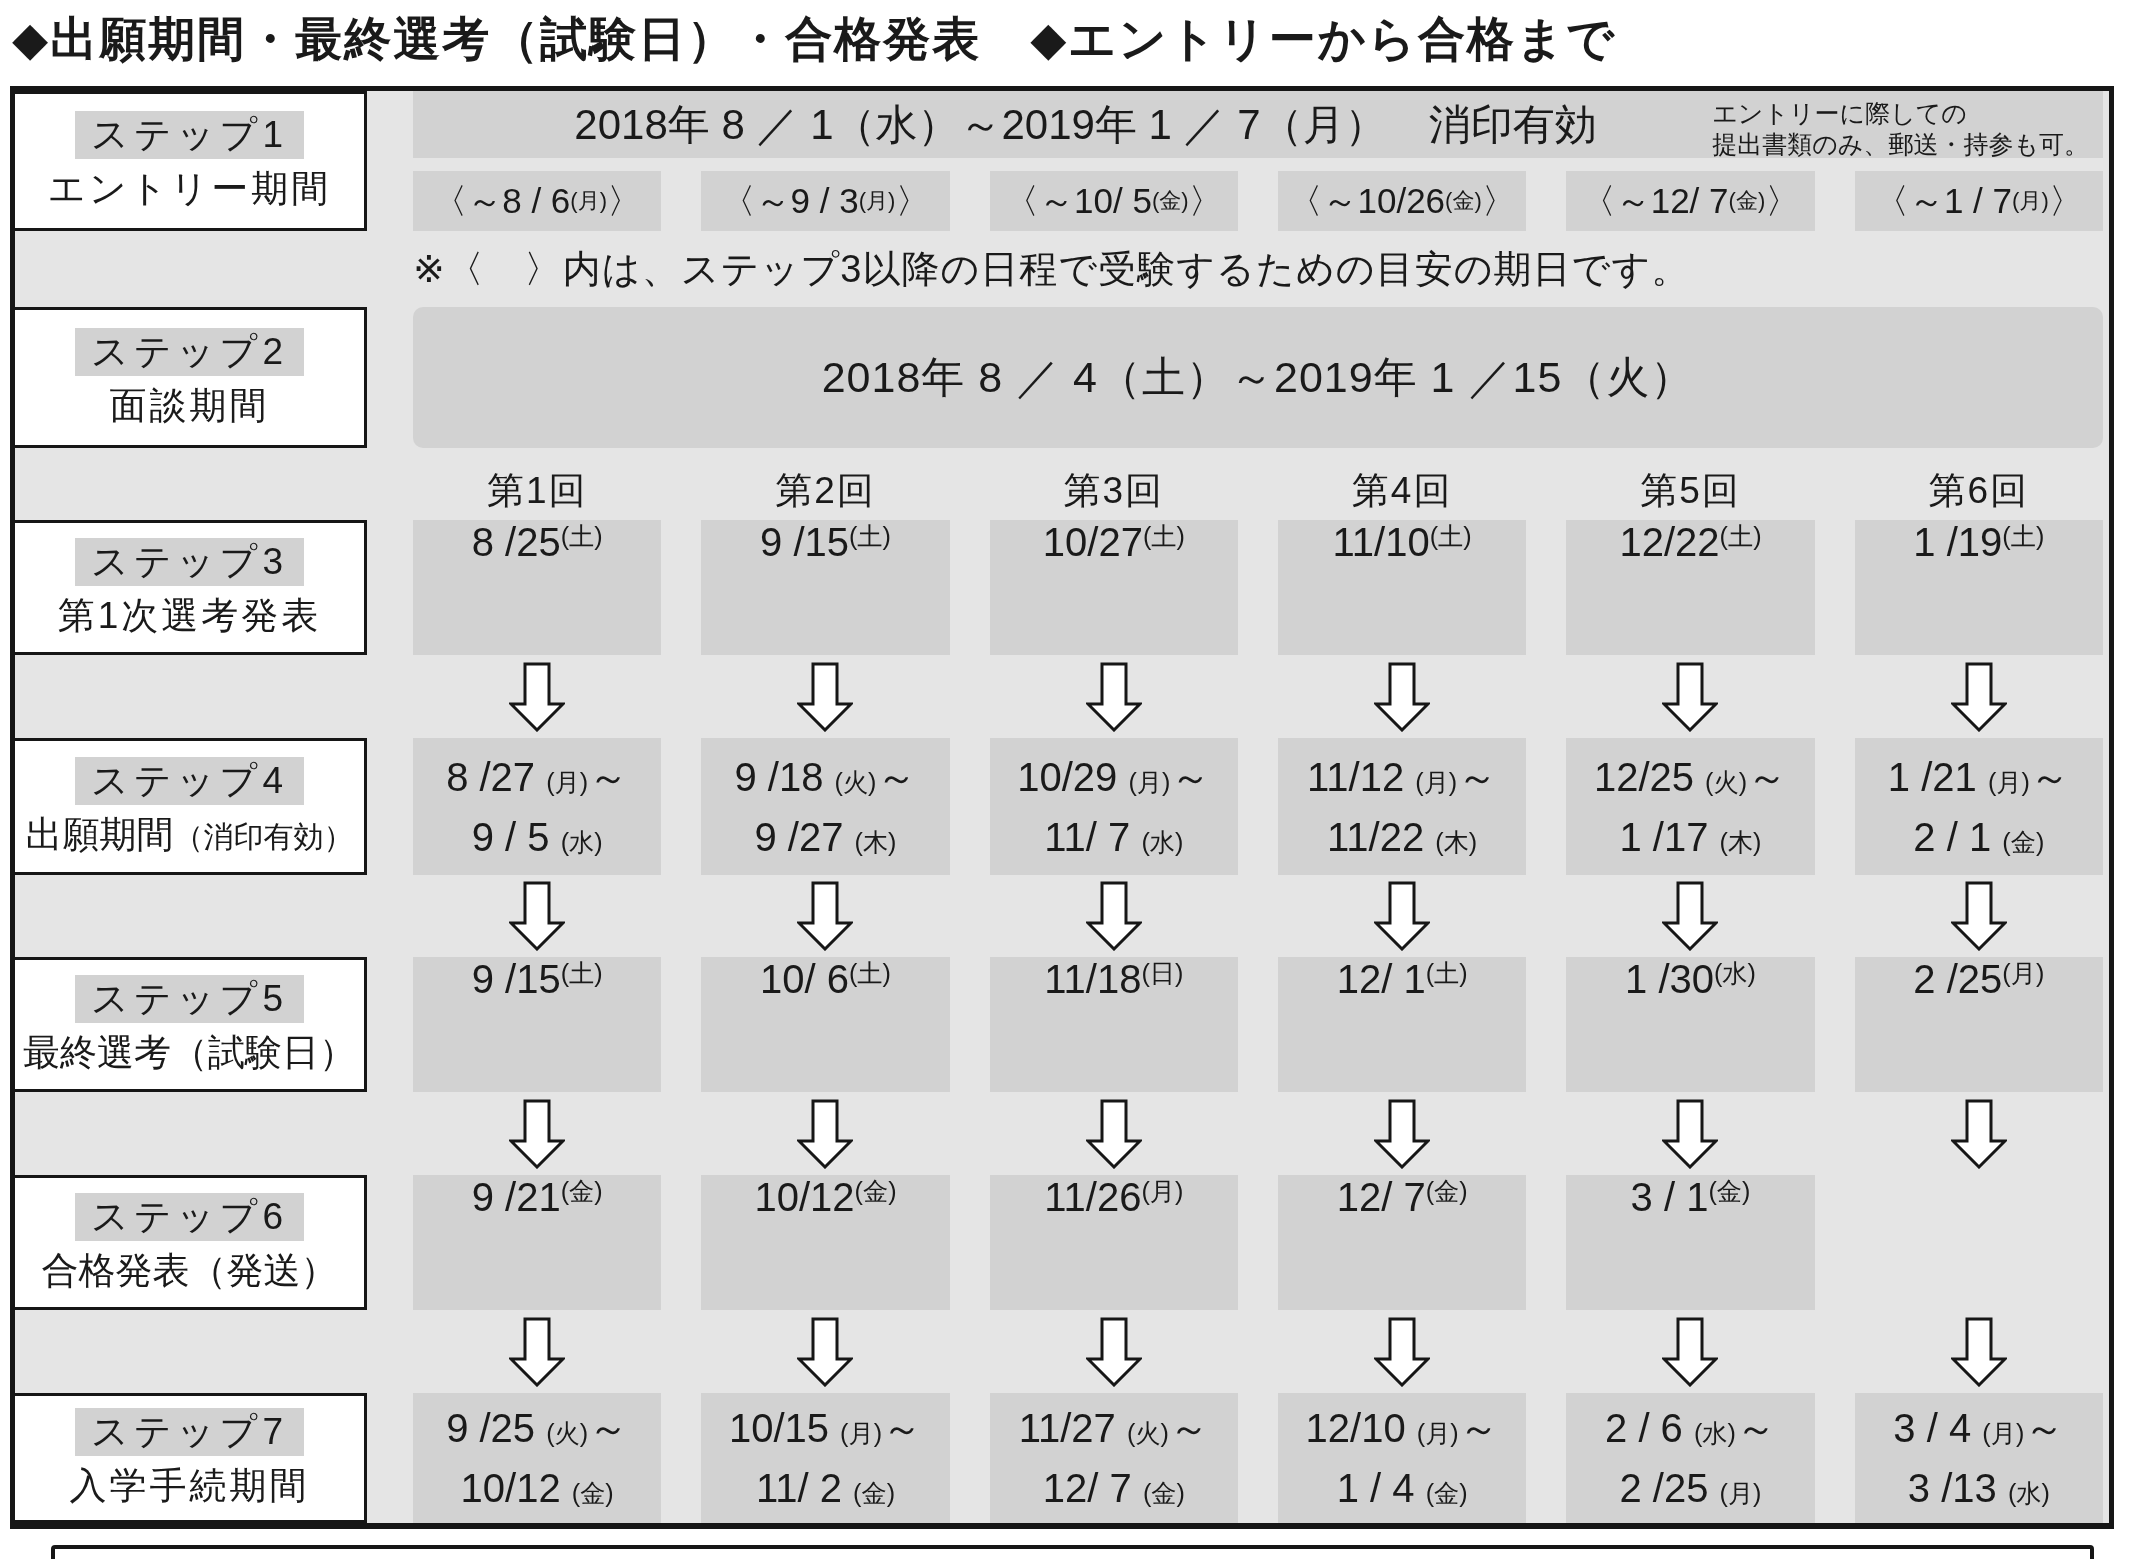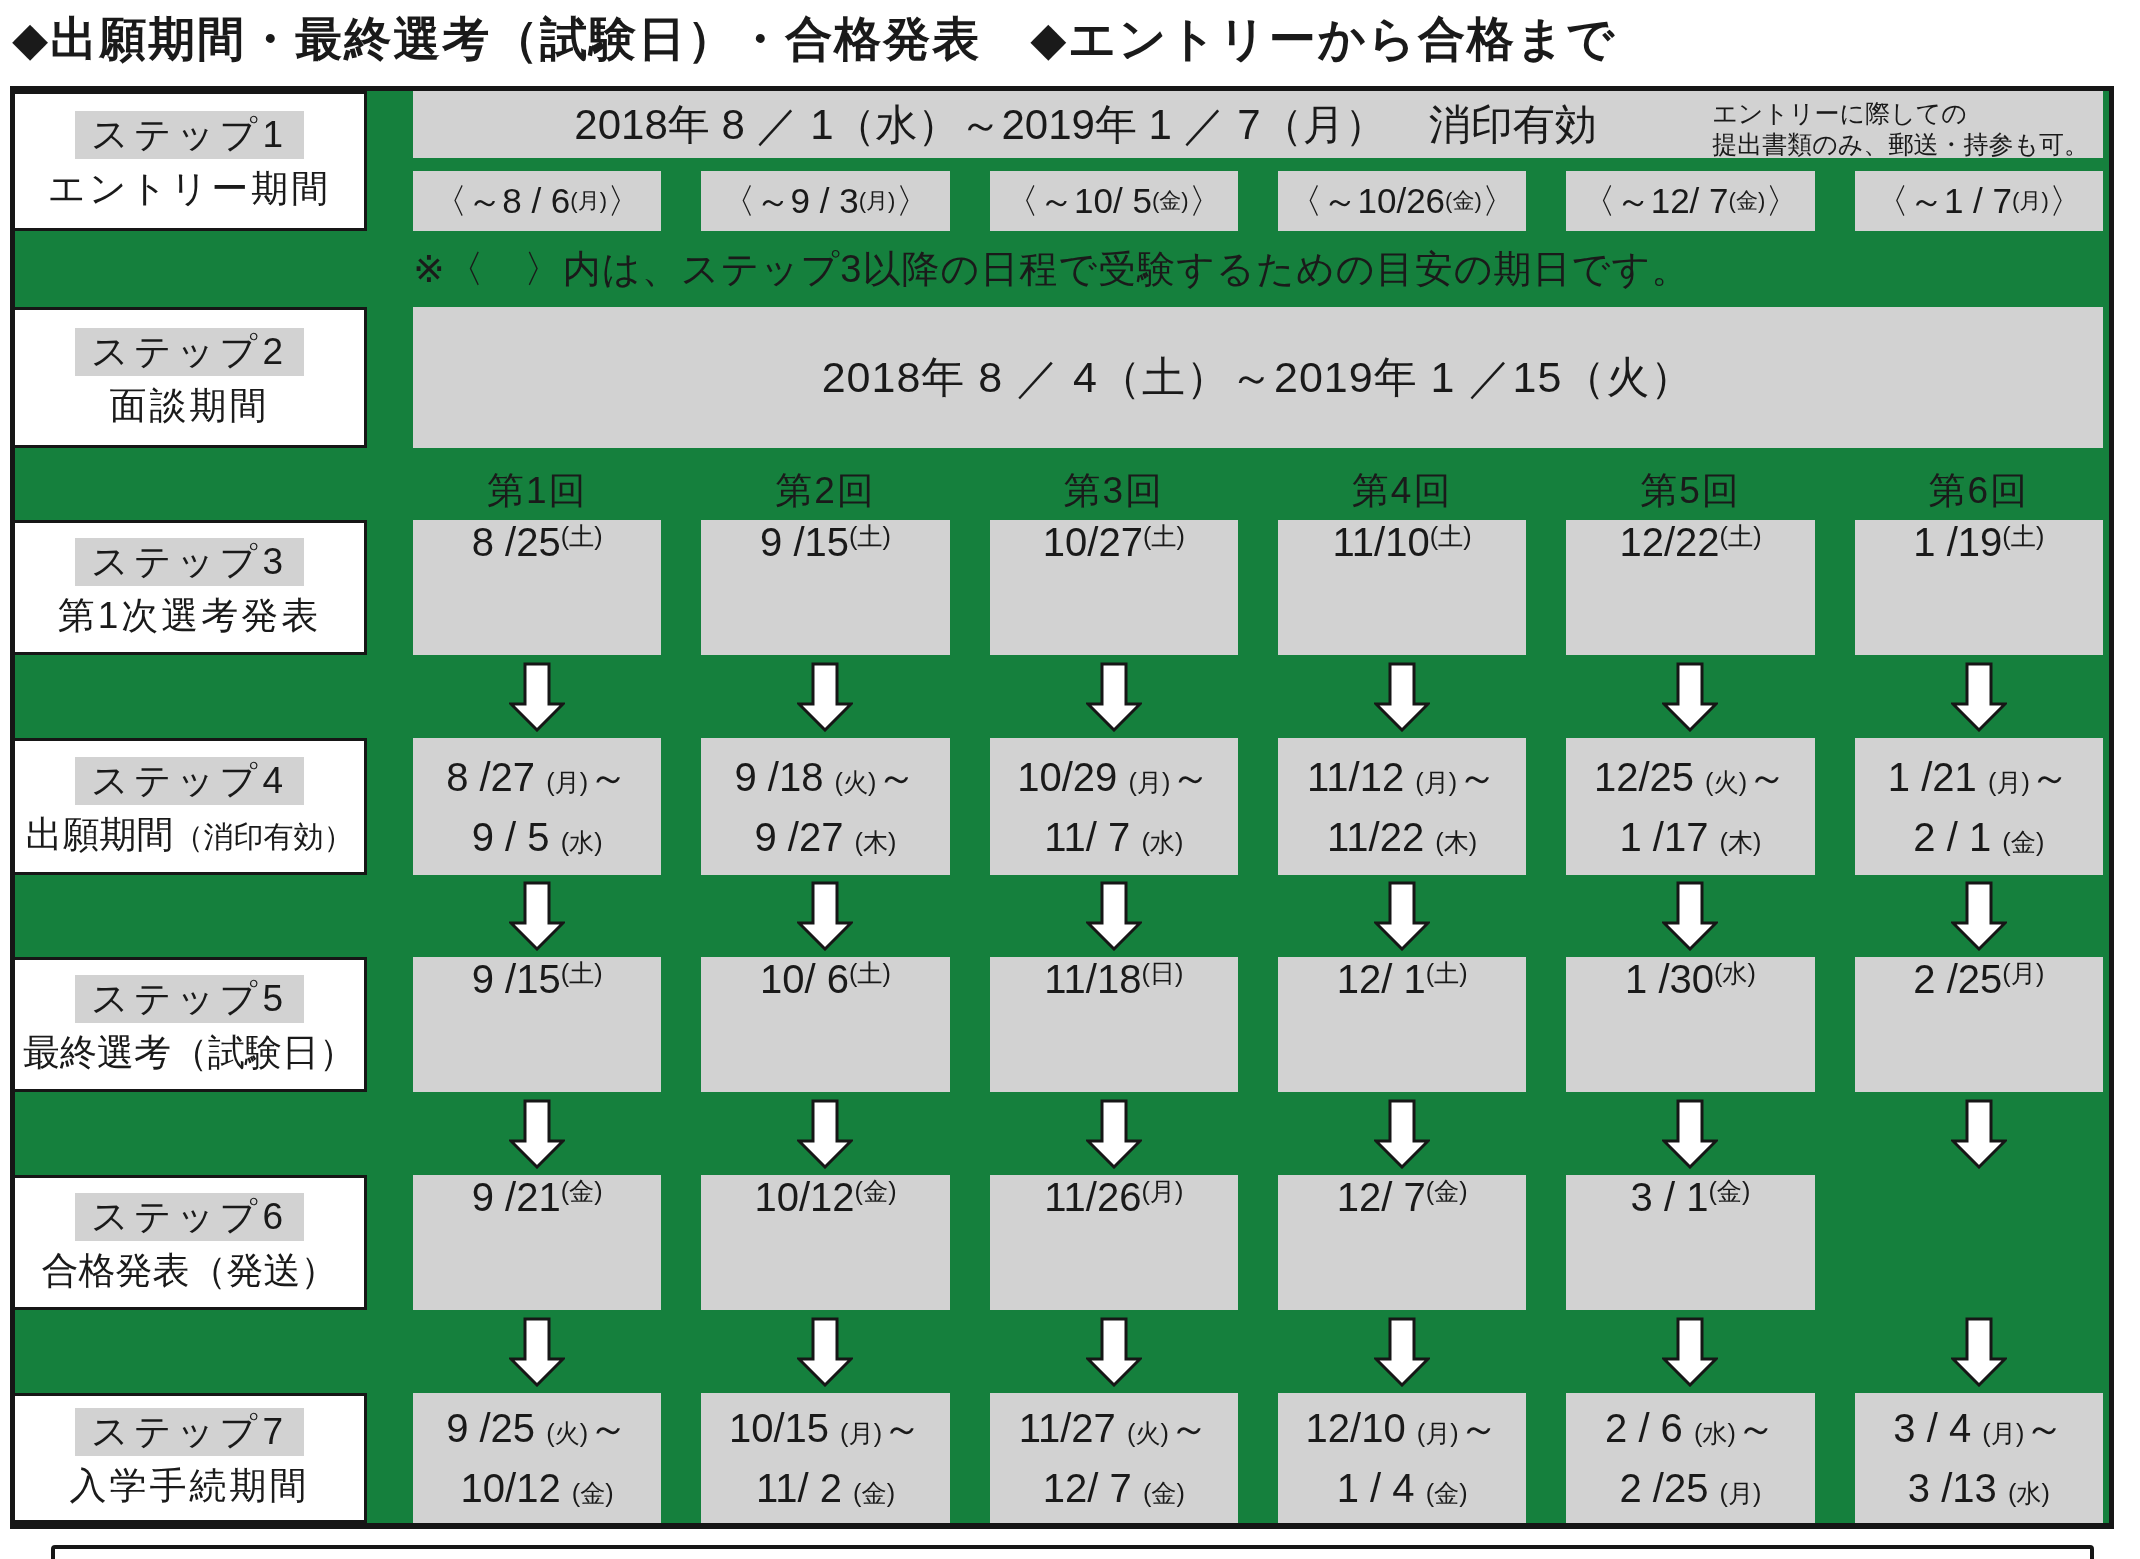--- a/index.html
+++ b/index.html
@@ -8,21 +8,21 @@
     background:#ffffff;color:#1a1a1a;
     font-family:"Liberation Sans","DejaVu Sans",sans-serif;
   }
   .title{
     position:absolute;left:12px;top:8px;
     font-size:47px;font-weight:700;letter-spacing:2px;white-space:nowrap;
   }
   .table{
     position:absolute;left:10px;top:86px;width:2104px;height:1443px;
     box-sizing:border-box;border:5px solid #161616;border-bottom-width:6px;
-    display:flex;flex-direction:column;background:#15803d;
+    display:flex;flex-direction:column;background:#e5e5e5;
   }
   .row{display:flex;flex:0 0 auto;min-height:0;}
   .labelcol{flex:0 0 352px;box-sizing:border-box;}
   .labelbox{
     box-sizing:border-box;height:100%;background:#fff;
     border:3px solid #161616;border-left:none;
     display:flex;flex-direction:column;align-items:center;justify-content:center;gap:9px;
   }
   .badge{background:#d2d2d2;font-size:37px;letter-spacing:5px;padding:2px 16px;line-height:1.18;}
   .stepname{font-size:37px;letter-spacing:3px;line-height:1.15;white-space:nowrap;}
@@ -44,21 +44,21 @@
   .entrybar{
     position:relative;height:67px;background:#d2d2d2;
     display:flex;align-items:center;font-size:42px;
   }
   .bar-center{position:absolute;left:0;right:345px;text-align:center;white-space:nowrap;}
   .postmark{margin-left:42px;}
   .entry-note{position:absolute;right:14px;top:7px;font-size:25px;line-height:1.22;text-align:left;}
   .subrow{margin-top:13px;height:60px;}
   .subcell{background:#d2d2d2;display:flex;align-items:center;justify-content:center;font-size:35px;white-space:nowrap;}
   .notebox{display:flex;align-items:center;font-size:38px;letter-spacing:1px;}
-  .fullbar{height:100%;background:#d2d2d2;display:flex;align-items:center;justify-content:center;font-size:43px;letter-spacing:1px;}
+  .fullbar{height:100%;background:#d2d2d2;display:flex;align-items:center;justify-content:center;font-size:43px;letter-spacing:1px;border-radius:10px;}
   .hdrcell{display:flex;align-items:center;justify-content:center;font-size:37px;letter-spacing:2px;padding-top:14px;}
   .cell{
     background:#d2d2d2;display:flex;justify-content:center;
     font-size:40px;white-space:nowrap;
   }
   .cell2{
     background:#d2d2d2;display:flex;flex-direction:column;align-items:center;justify-content:center;
     font-size:40px;line-height:1.5;white-space:nowrap;
   }
   .wd{font-size:0.63em;}

